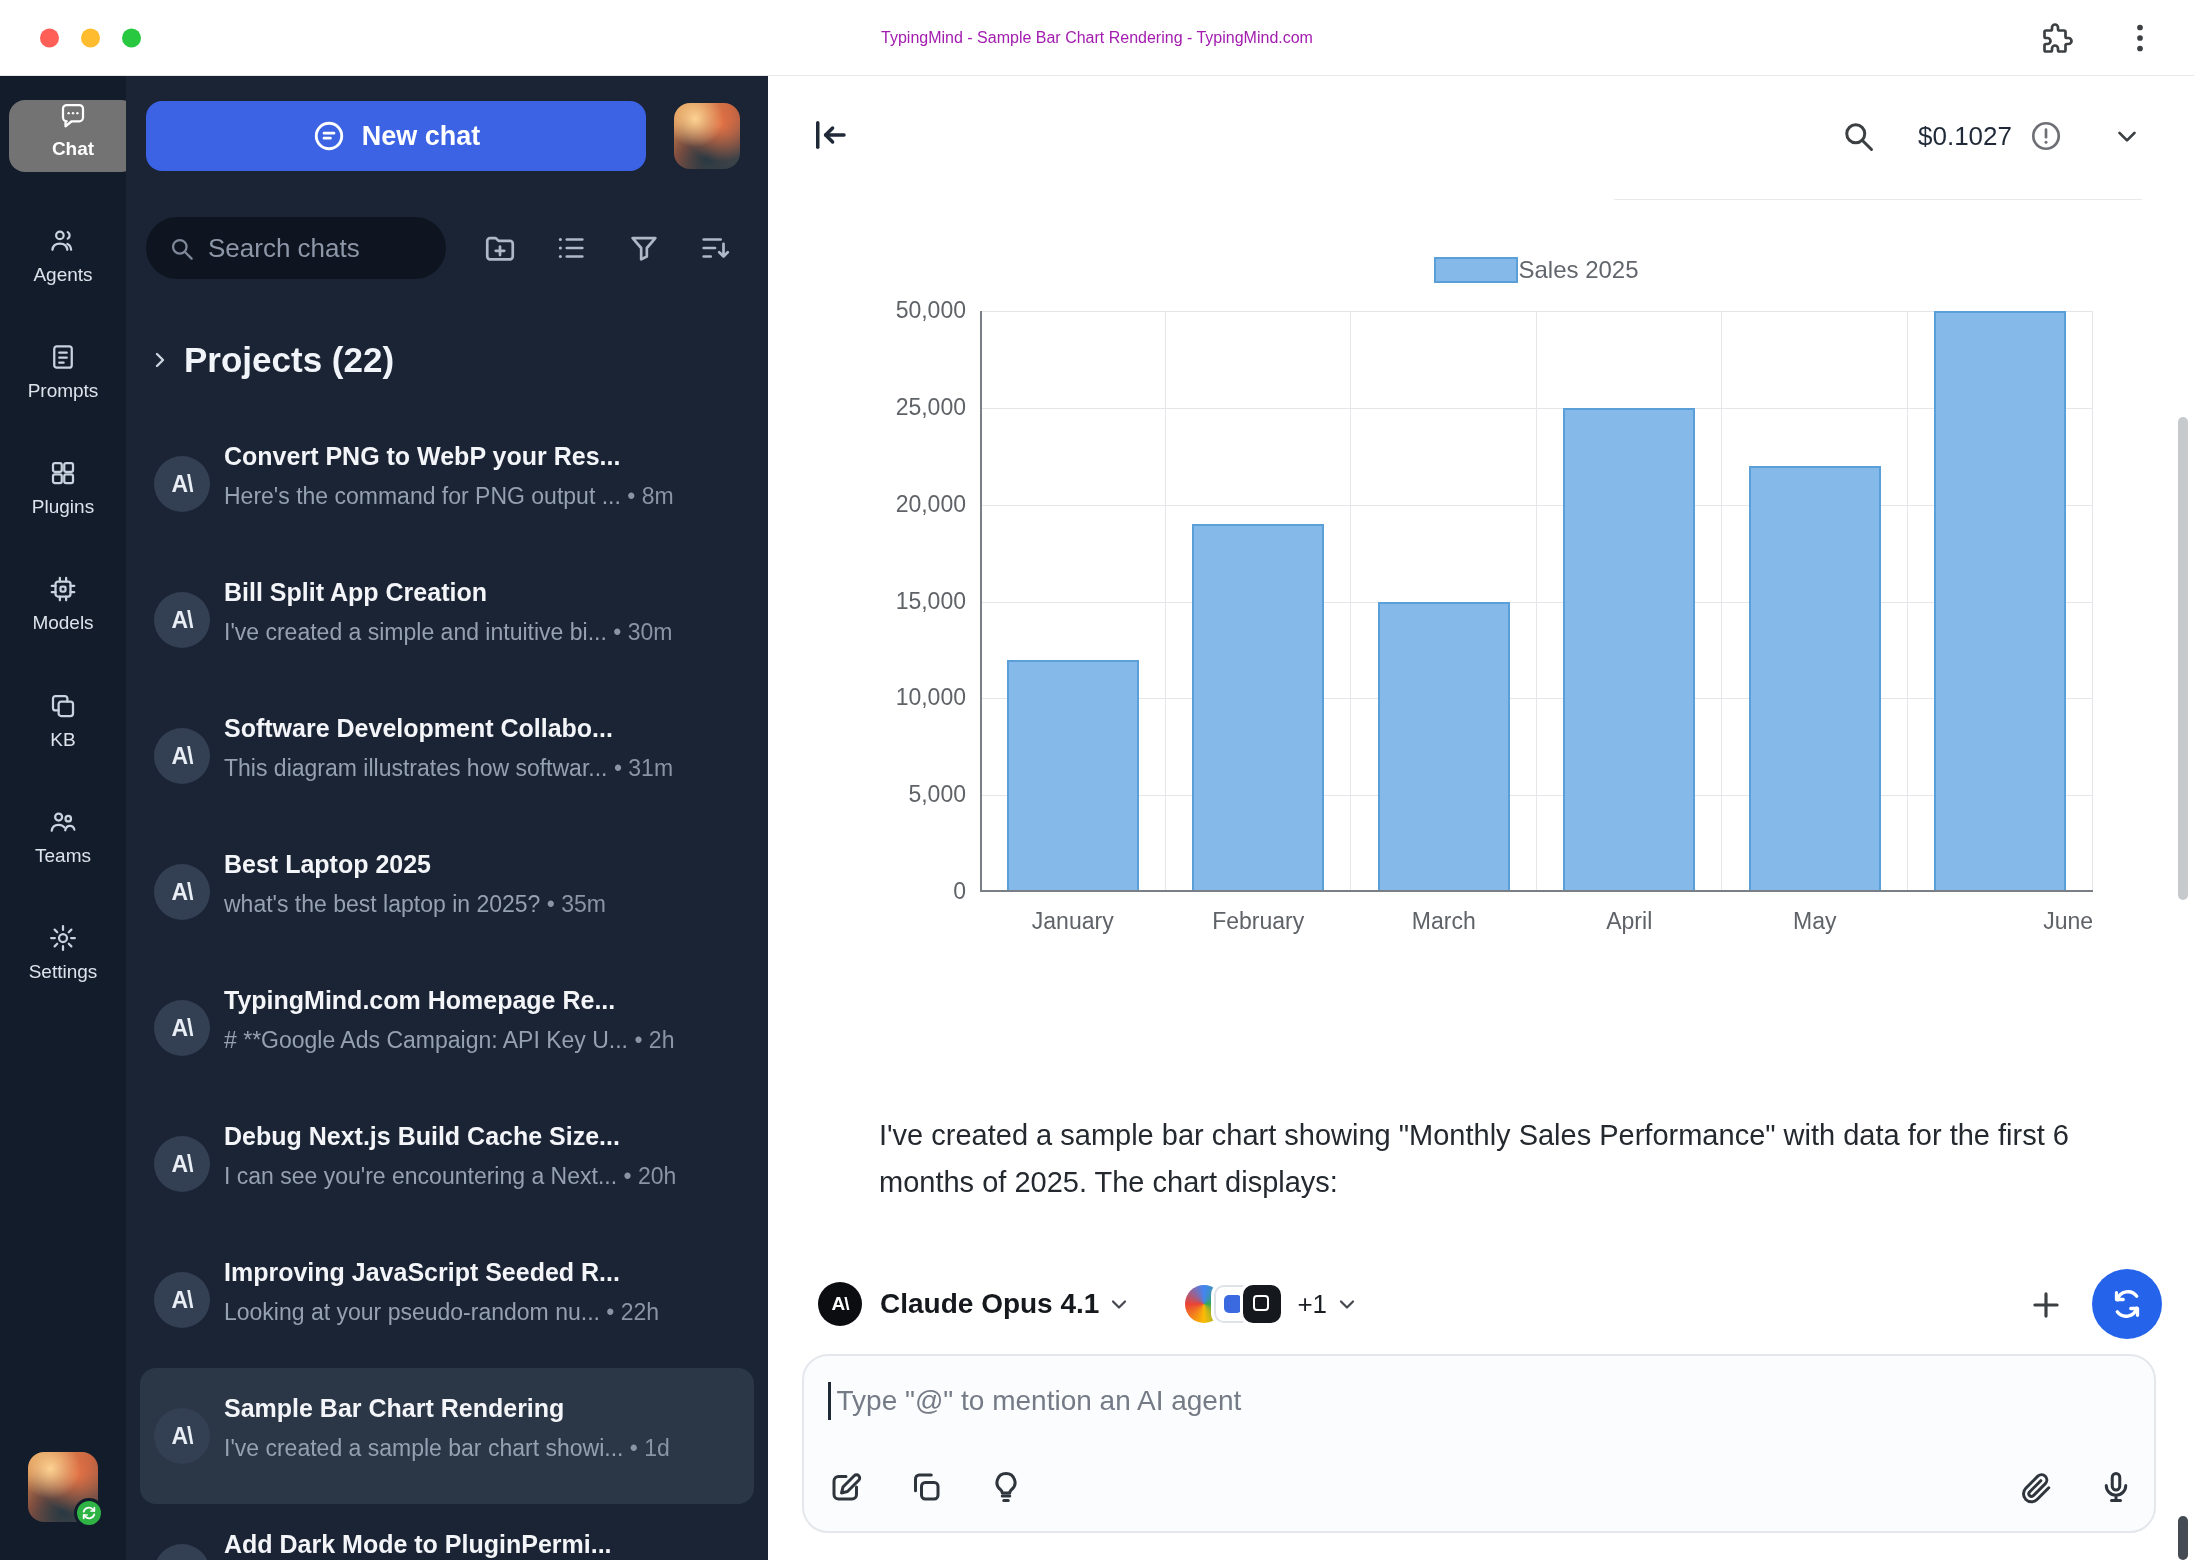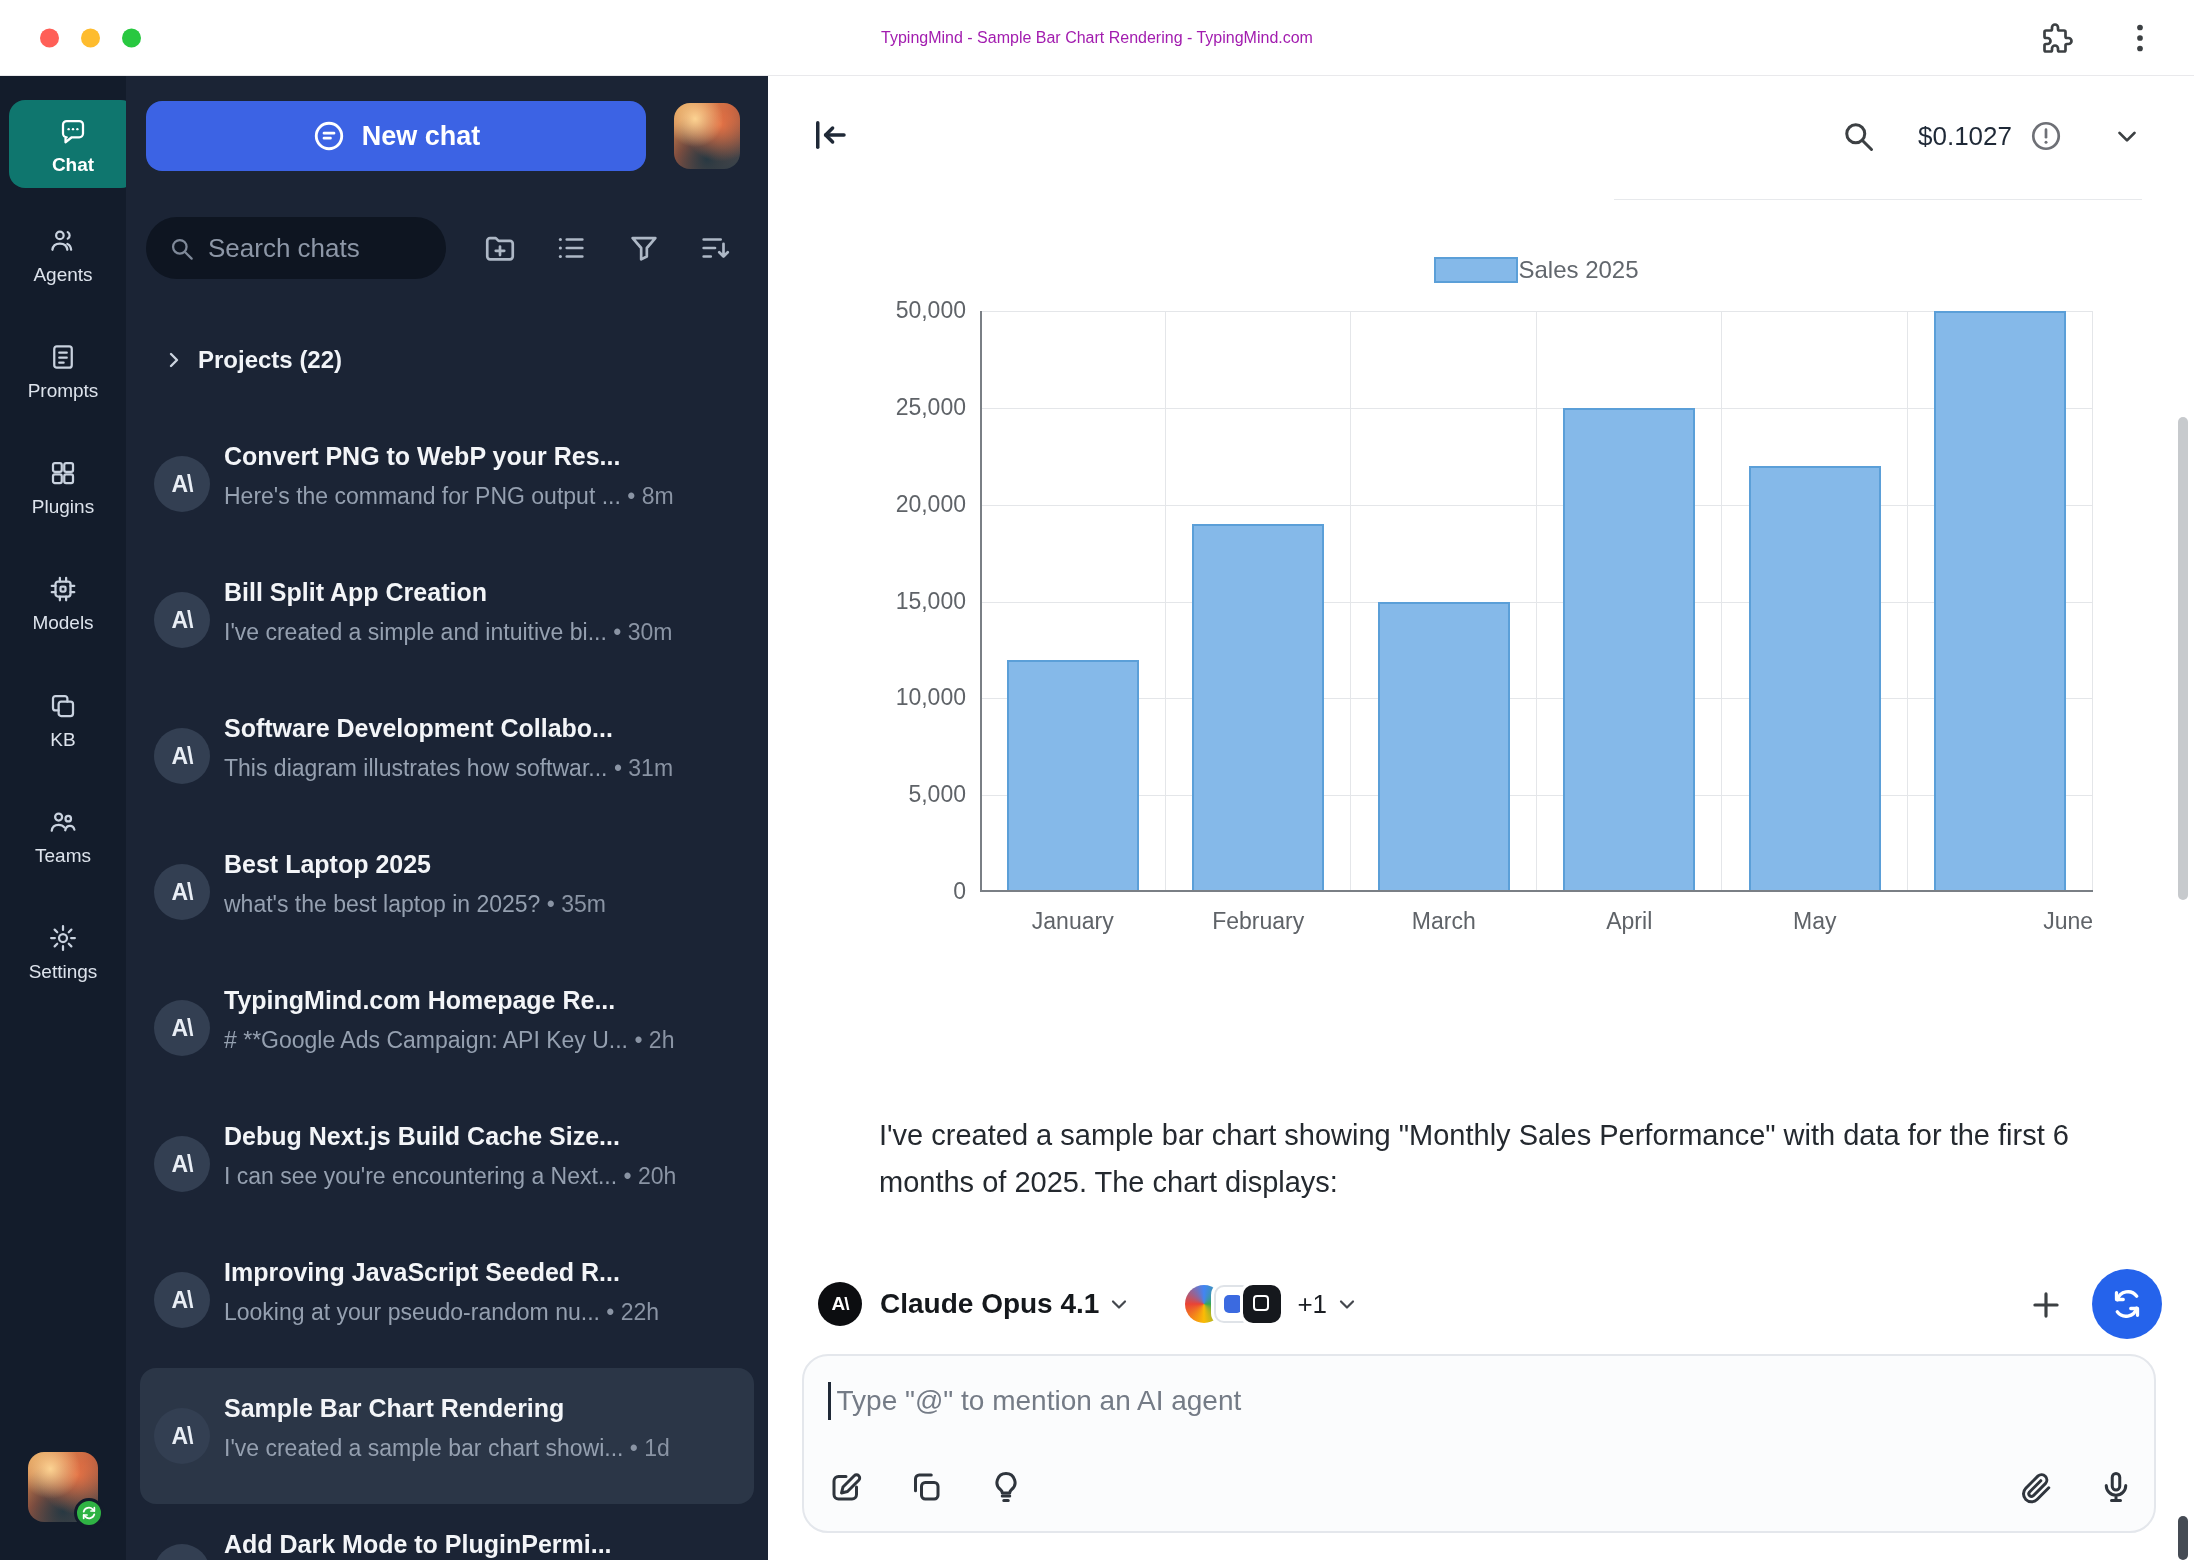--- a/index.html
+++ b/index.html
@@ -19,21 +19,21 @@
   .app{position:absolute;top:76px;left:0;width:2194px;height:1484px;display:flex}
   .rail{position:relative;width:126px;height:100%;background:#131c2b;flex:none}
   .sidebar{position:relative;width:642px;height:100%;background:#1b2435;flex:none;overflow:hidden}
   .main{position:relative;flex:1;background:#fff;overflow:hidden}
 
   
   .rail-item{position:absolute;left:0;width:126px;display:flex;flex-direction:column;align-items:center;gap:8px;color:#c9d2df;cursor:pointer}
   .rail-item .ric{width:30px;height:30px;display:inline-flex}
   .rail-item .ric svg{width:100%;height:100%}
   .rail-item .ril{font-size:19px;color:#dde3ec;font-weight:500}
-  .rail-item.active{left:9px;width:128px;background:#0f766e;border-radius:16px;padding:16px 0 12px;color:#fff}
+  .rail-item.active{left:9px;width:128px;background:#737373;border-radius:16px;padding:0 0 12px;color:#fff}
   .rail-item.active .ril{color:#fff;font-weight:600}
   .rail-avatar{position:absolute;left:28px;top:1376px;width:70px;height:70px;border-radius:16px;cursor:pointer}
   .sync-badge{position:absolute;right:-6px;bottom:-6px;width:30px;height:30px;border-radius:50%;background:#2fb344;border:3px solid #131c2b;color:#fff;display:flex;align-items:center;justify-content:center}
   .sync-badge svg{width:16px;height:16px}
   .photo{background:
     radial-gradient(circle at 32% 24%, rgba(255,216,150,.95), rgba(255,216,150,0) 42%),
     radial-gradient(circle at 70% 32%, rgba(238,118,70,.9), rgba(238,118,70,0) 58%),
     radial-gradient(circle at 50% 85%, rgba(35,55,66,.95), rgba(35,55,66,0) 72%),
     linear-gradient(140deg,#e8a55a 0%,#b05a3e 45%,#36454f 100%)}
 
@@ -41,21 +41,21 @@
   .new-chat{position:absolute;left:20px;top:25px;width:500px;height:70px;border-radius:16px;background:#3c63e4;color:#fff;border:none;display:flex;align-items:center;justify-content:center;gap:16px;font-family:inherit;font-size:27px;font-weight:700;cursor:pointer}
   .nc-icon{width:34px;height:34px;display:inline-flex}
   .nc-icon svg{width:100%;height:100%}
   .top-avatar{position:absolute;left:548px;top:27px;width:66px;height:66px;border-radius:16px;cursor:pointer}
   .search-box{position:absolute;left:20px;top:141px;width:300px;height:62px;border-radius:31px;background:#0e1521;display:flex;align-items:center;padding-left:22px;gap:13px;color:#8d97a7;font-size:26px;cursor:text}
   .sbx-icon{width:27px;height:27px;display:inline-flex;color:#7f8999}
   .sbx-icon svg{width:100%;height:100%}
   .ctl{position:absolute;top:155px;width:34px;height:34px;color:#aeb8c6;cursor:pointer;display:inline-flex}
   .ctl svg{width:100%;height:100%}
   .ctl1{left:357px}.ctl2{left:428px}.ctl3{left:501px}.ctl4{left:572px}
-  .projects-row{position:absolute;left:36px;top:264px;height:40px;display:flex;align-items:center;gap:12px;color:#f1f4f8;font-size:24px;font-weight:600;cursor:pointer}
+  .projects-row{position:absolute;left:22px;top:264px;height:40px;display:flex;align-items:center;gap:12px;color:#f1f4f8;font-size:35px;font-weight:600;cursor:pointer}
   .pr-chevron{width:24px;height:24px;display:inline-flex;color:#ccd4df}
   .pr-chevron svg{width:100%;height:100%}
   #chat-list{position:absolute;left:14px;top:340px;width:614px;height:1144px;overflow:hidden}
   .chat-item{position:relative;height:136px;border-radius:16px;padding:24px 18px 0 84px;cursor:pointer}
   .chat-item.selected{background:#2b3647}
   .ci-avatar{position:absolute;left:14px;top:40px;width:56px;height:56px;border-radius:50%;background:#333f52;color:#e9eef5;display:flex;align-items:center;justify-content:center;font-weight:700;font-size:23px;letter-spacing:-1px}
   .ci-title{font-size:25px;font-weight:600;color:#f3f5f8;line-height:32px;white-space:nowrap;overflow:hidden}
   .ci-sub{margin-top:10px;font-size:23px;color:#95a0b0;line-height:28px;white-space:nowrap;overflow:hidden}
   .ci-time{color:#8a94a4}
 

